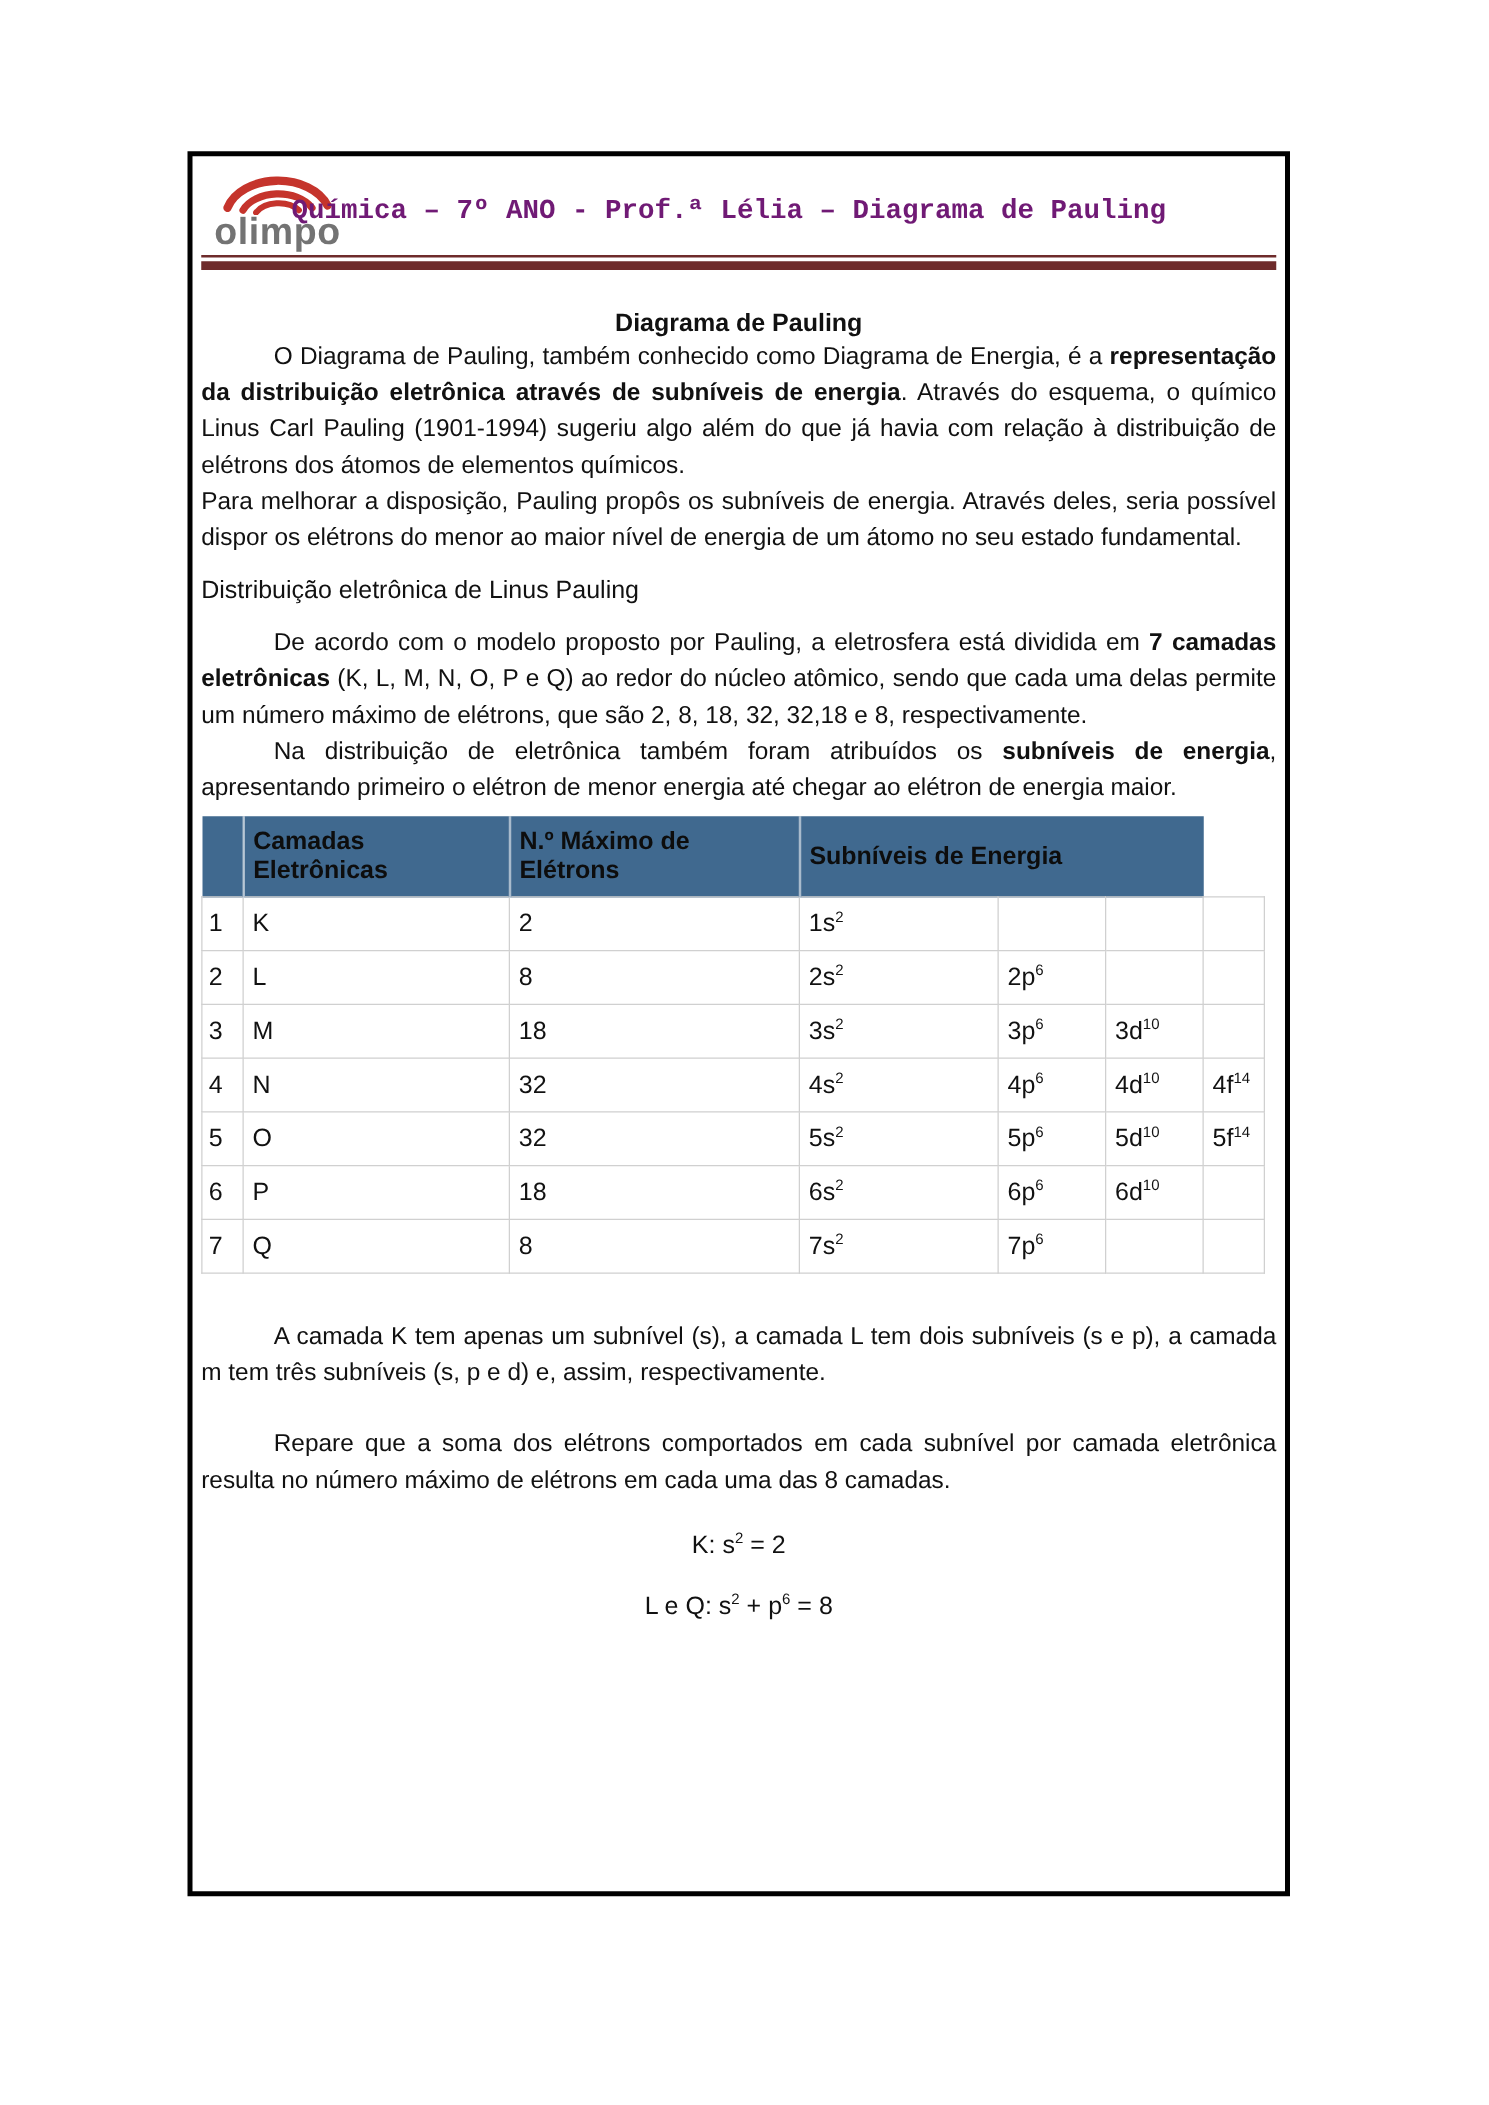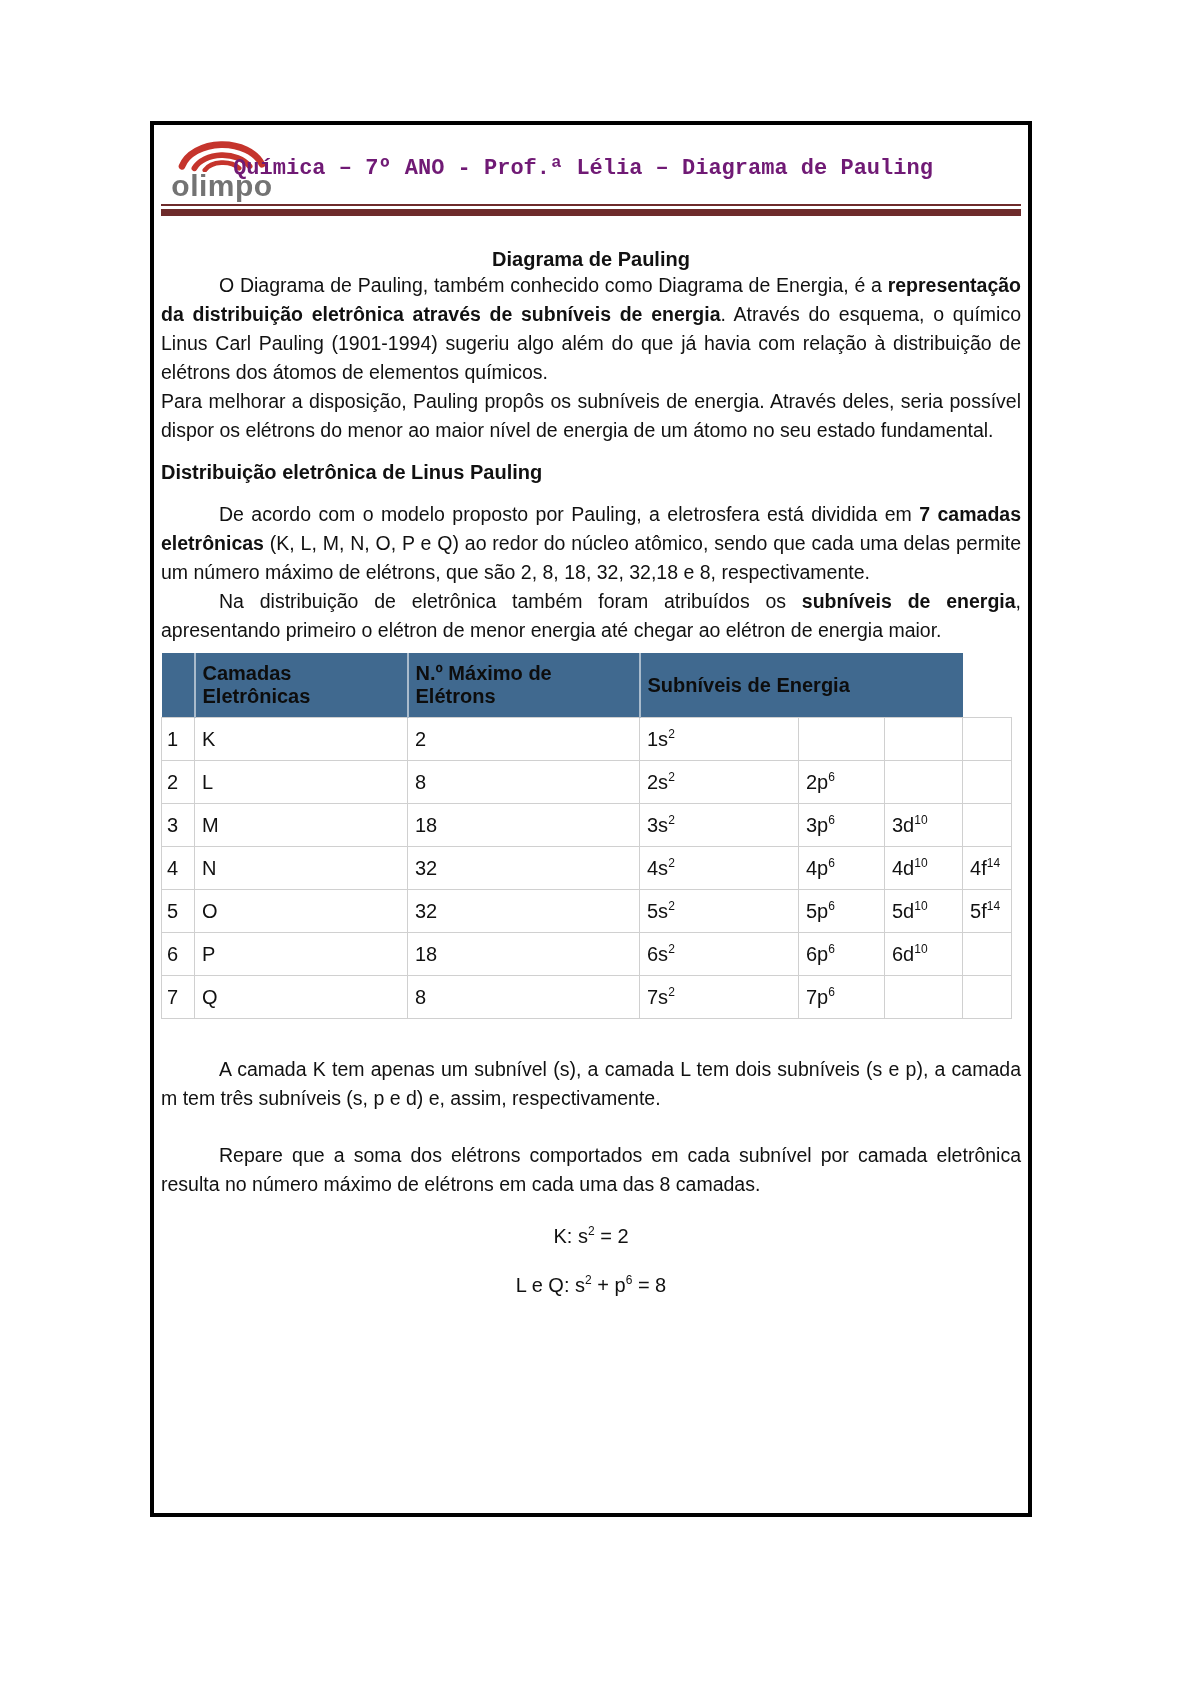--- a/index.html
+++ b/index.html
@@ -16,21 +16,21 @@
   .hdr-title{position:absolute;left:0;right:16px;top:26px;text-align:center;
              font-family:Liberation Mono, monospace;font-weight:bold;font-size:22px;color:#701a75;}
   .rule{height:3px;border-top:2px solid #6e2b2b;border-bottom:7px solid #6e2b2b;background:#ffffff;
         margin-top:2px;}
   
   .doc-title{text-align:center;font-weight:bold;font-size:20px;margin-top:32px;}
   .para{font-size:19.5px;line-height:29px;text-align:justify;margin:0;}
   .indent{text-indent:58px;}
   .first-block{}
   .b{font-weight:bold;}
-  .h2{font-weight:bold;font-size:20px;margin-top:16px;margin-bottom:16px;}
+  .h2{font-weight:normal;font-size:20px;margin-top:16px;margin-bottom:16px;}
   sup{font-size:12px;line-height:0;}
   
   table.pauling{border-collapse:collapse;margin-top:8px;table-layout:fixed;width:850px;border-radius:25px;}
   table.pauling td{border:1px solid #d0d0d0;height:42px;padding:0 0 0 7px;font-size:20px;
                    vertical-align:middle;background:#ffffff;overflow:hidden;white-space:nowrap;}
   table.pauling td.numcell{padding-left:5px;}
   th{font-weight:bold;font-size:20px;text-align:left;color:#0d0d0d;}
   .thblue{background:#40698f;height:64px;padding:0 6px 0 7px;vertical-align:middle;border:none;}
   .thsep{border-left:2px solid rgba(255,255,255,.55);}
   .thghost{background:transparent;border:none;}

